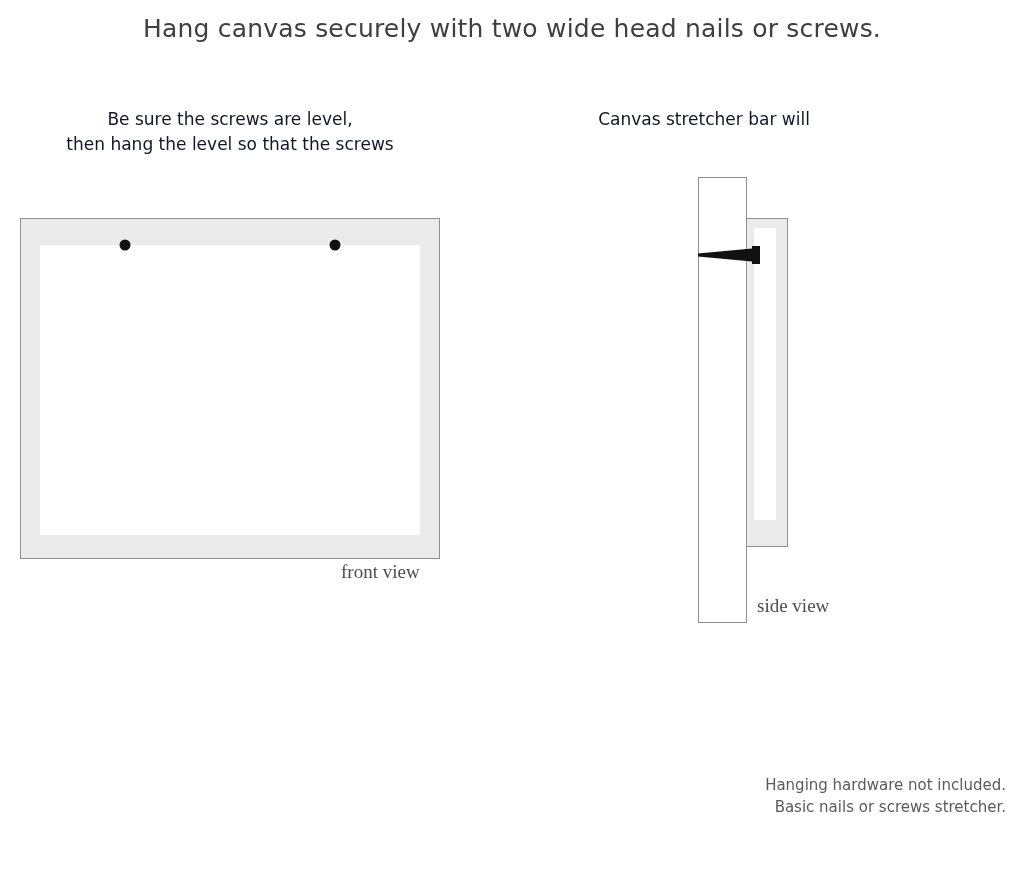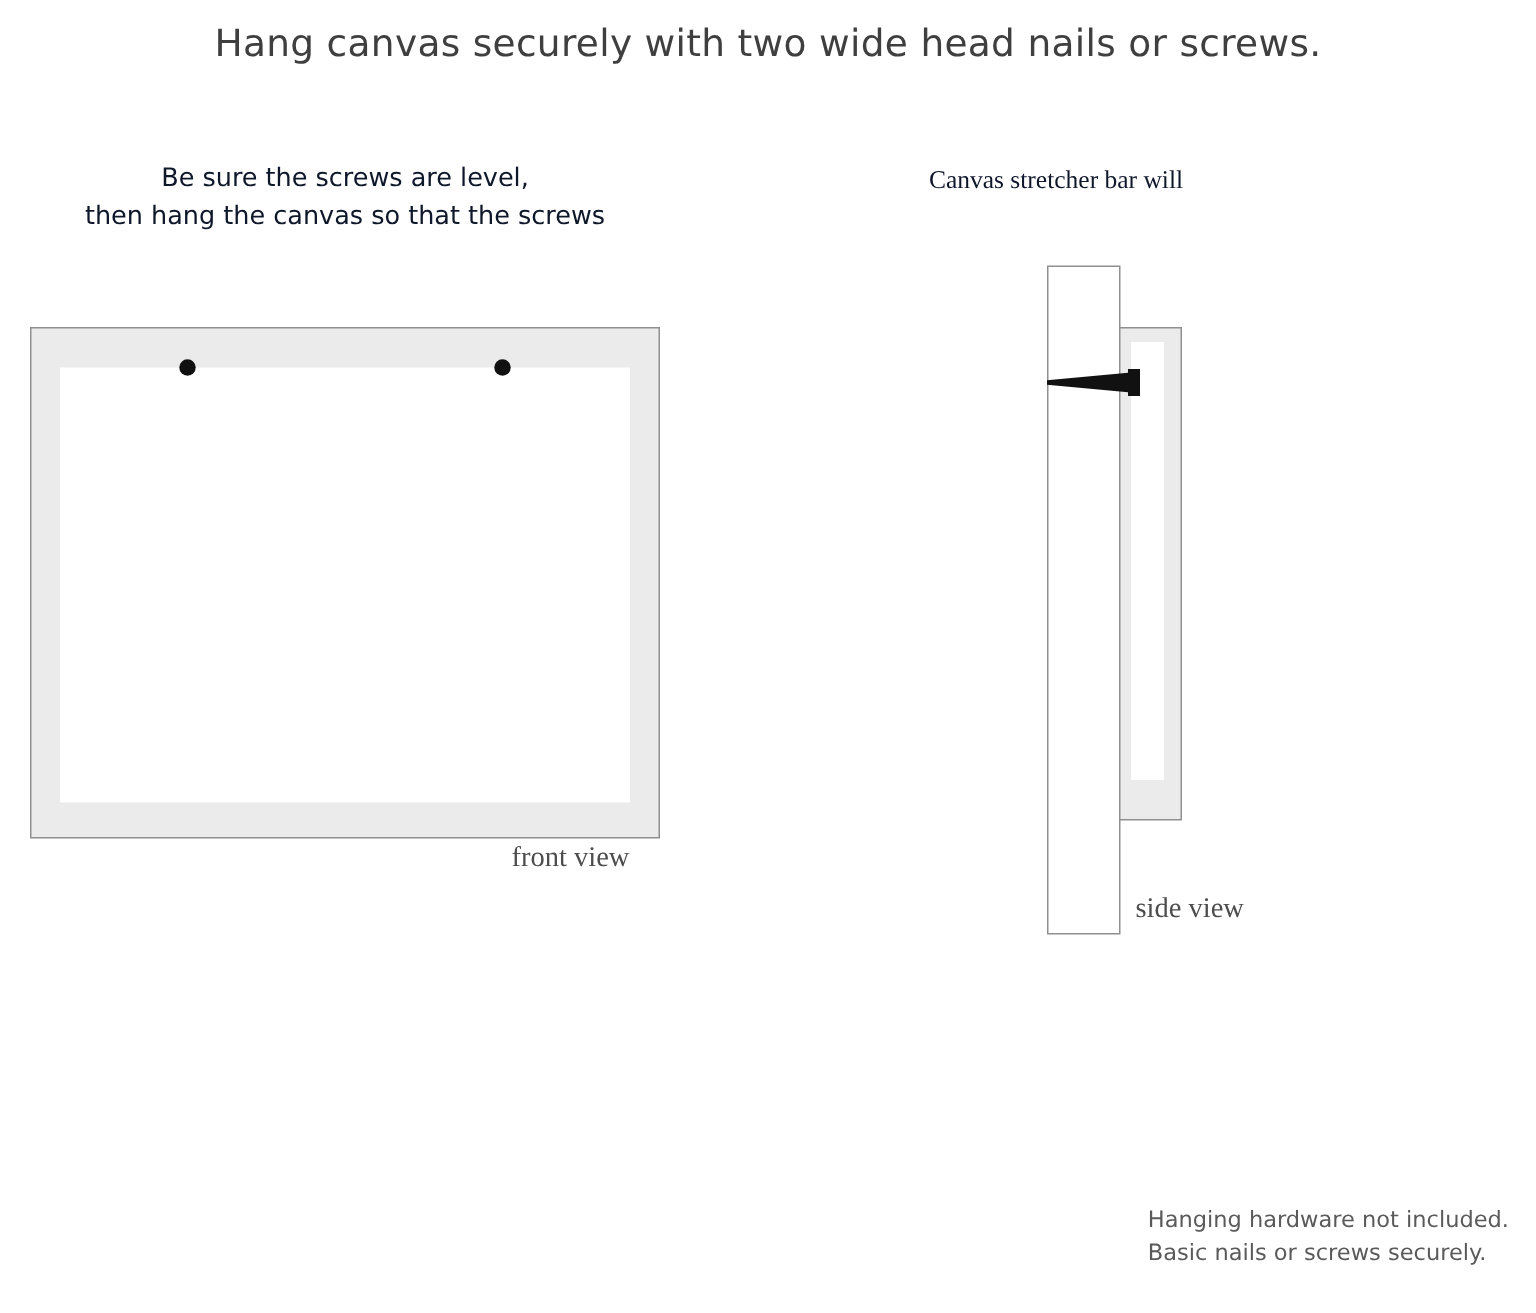--- a/index.html
+++ b/index.html
@@ -40,21 +40,20 @@
   }
   .caption-left {
     left: 20px;
     top: 107px;
     width: 420px;
   }
   .caption-right {
     left: 580px;
     top: 107px;
     width: 248px;
-    font-family: Liberation Serif, serif;
   }
   .caption .line {
     display: block;
     white-space: nowrap;
   }
   .view-label {
     position: absolute;
     font-size: 19px;
     color: #4d4d4d;
     white-space: nowrap;
@@ -70,41 +69,41 @@
     margin-top: 34px;
   }
   .diagram {
     position: absolute;
     left: 0;
     top: 0;
   }
   .footer {
     position: absolute;
     right: 18px;
-    top: 802px;
-    text-align: left;
+    top: 774px;
+    text-align: right;
     font-size: 15px;
     line-height: 22px;
     color: #5a5a5a;
   }
   .footer .line {
     display: block;
     white-space: nowrap;
   }
 </style>
 </head>
 <body>
 
 <div class="page">
 
   <div class="title">Hang canvas securely with two wide head nails or screws.</div>
 
   <div class="caption caption-left">
     <span class="line">Be sure the screws are level,</span>
-    <span class="line">then hang the canvas so that the screws</span>
+    <span class="line">then hang the level so that the screws</span>
   </div>
 
   <div class="caption caption-right">
     <span class="line">Canvas stretcher bar will</span>
   </div>
 
   <svg class="diagram" width="1024" height="875" viewBox="0 0 1024 875">
 
     <g>
       <rect x="20.5" y="218.5" width="419" height="340" fill="#ebebeb" stroke="#8f8f8f" stroke-width="1"></rect>
@@ -121,16 +120,16 @@
       <rect x="752" y="246" width="8" height="18" fill="#111111"></rect>
     </g>
 
   </svg>
 
   <div class="view-label label-front">front view</div>
   <div class="view-label label-side">side view</div>
 
   <div class="footer">
     <span class="line">Hanging hardware not included.</span>
-    <span class="line">Basic nails or screws securely.</span>
+    <span class="line">Basic nails or screws stretcher.</span>
   </div>
 
 </div>
 
 </body></html>

